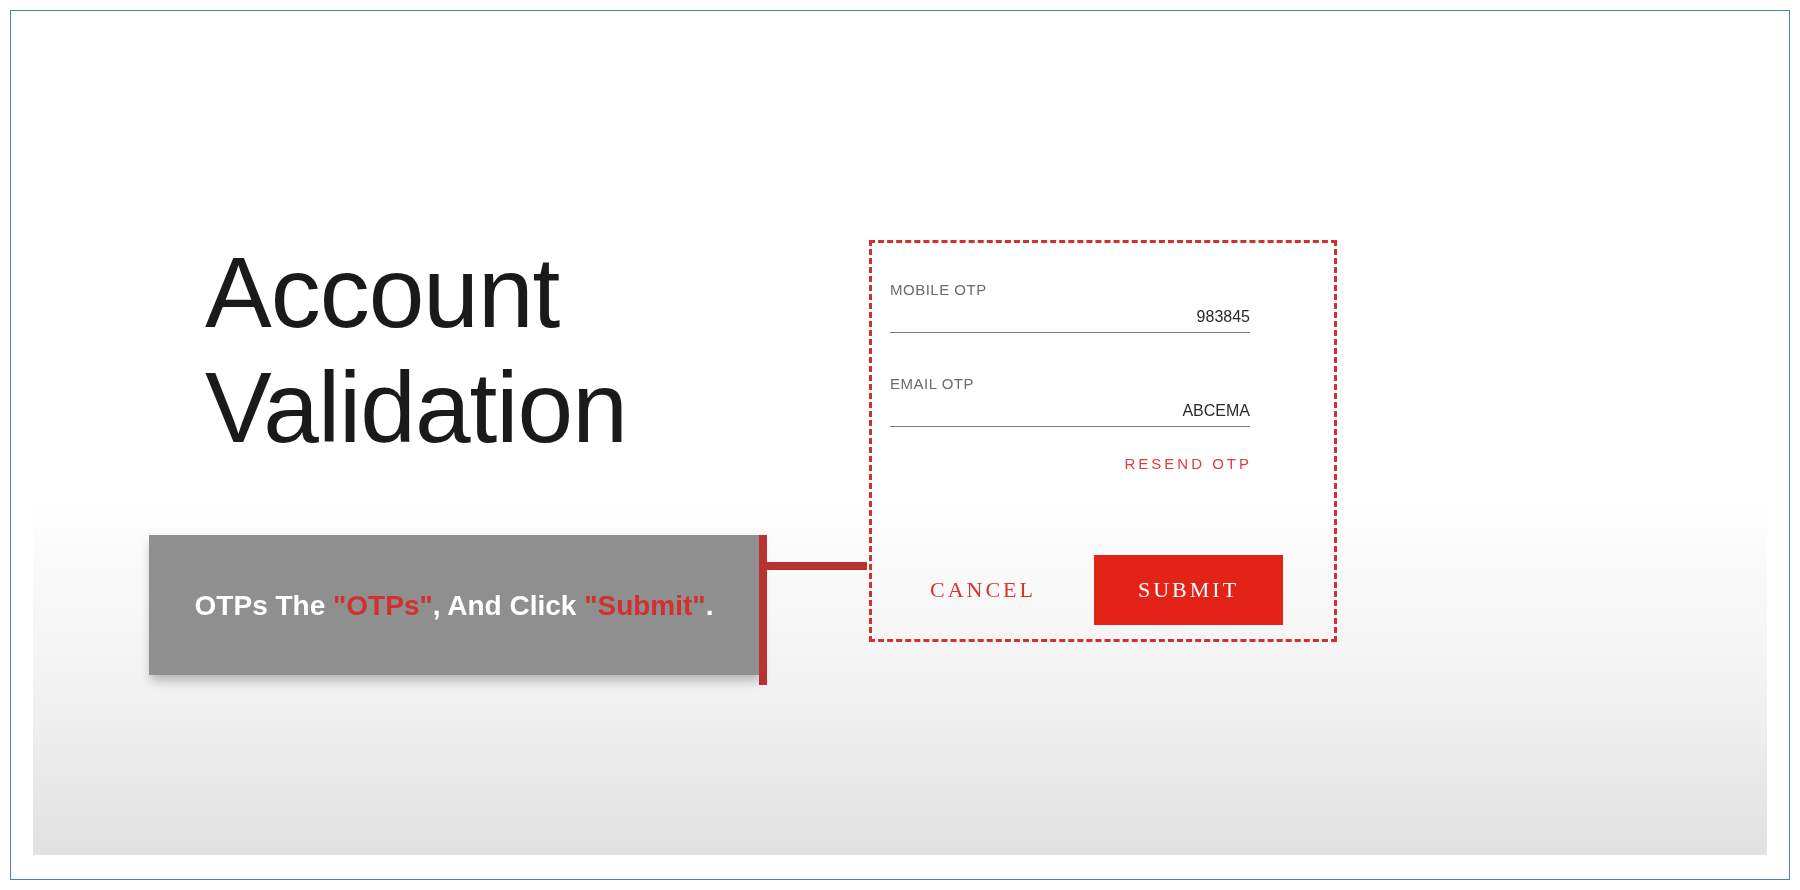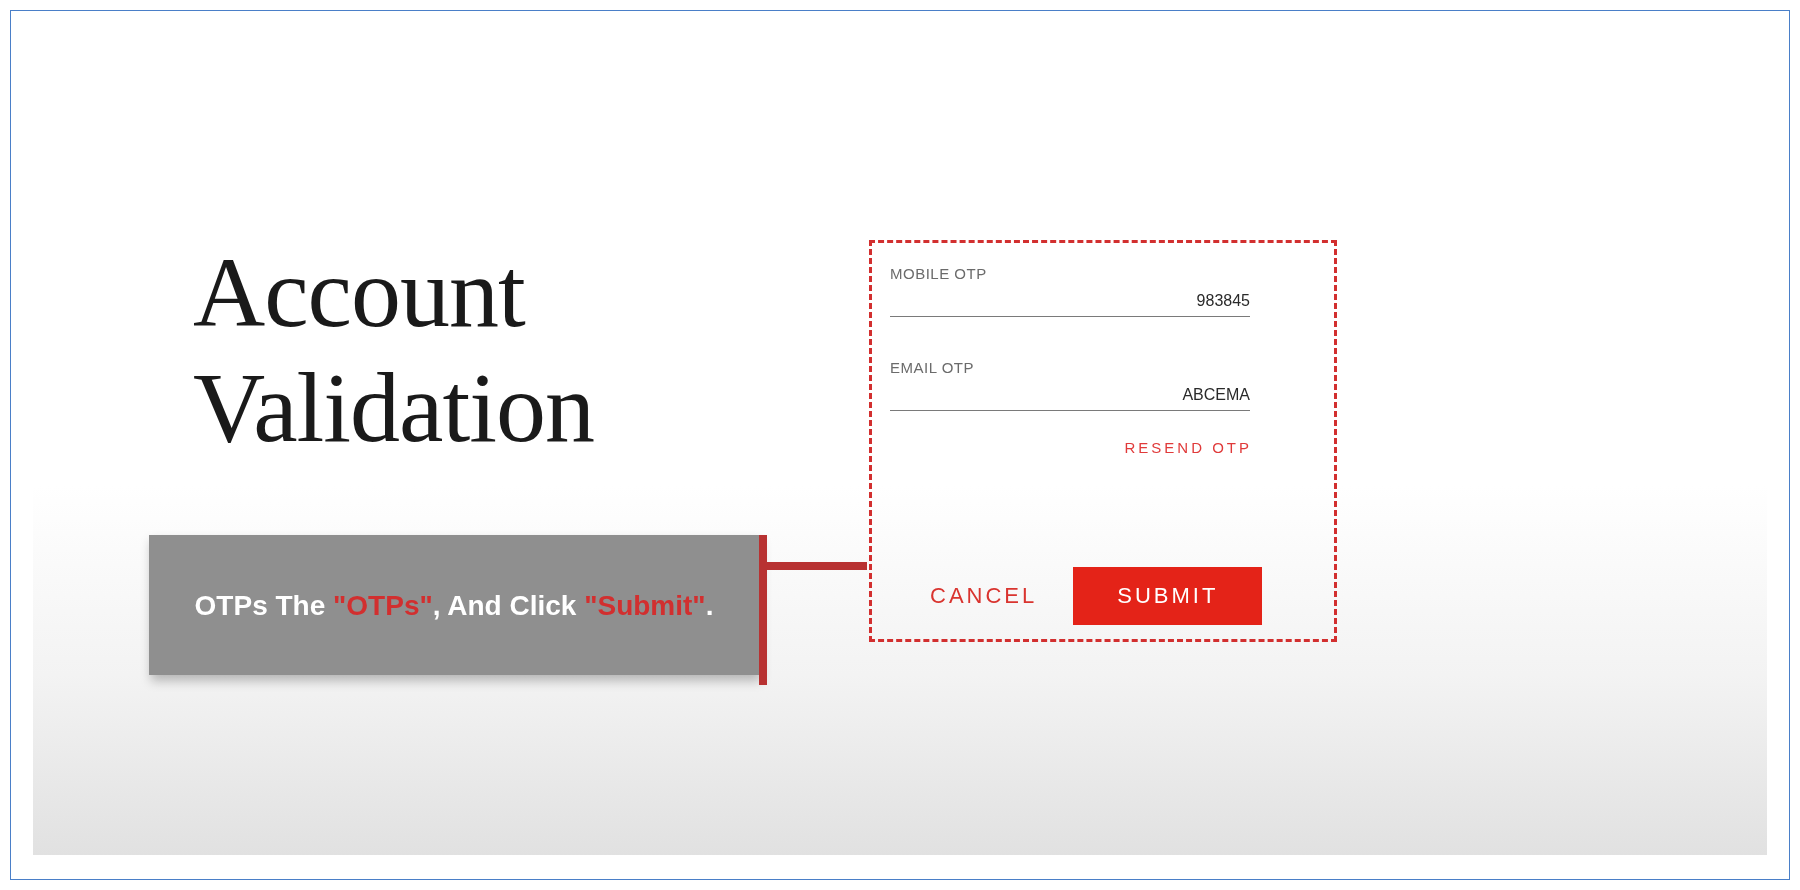--- a/index.html
+++ b/index.html
@@ -19,28 +19,27 @@
     }
     .inner-stage {
       position: relative;
       width: 100%;
       height: 100%;
       background: linear-gradient(to bottom, #ffffff 0%, #ffffff 55%, #f3f3f3 78%, #e1e1e1 100%);
       overflow: hidden;
     }
     .page-title {
       position: absolute;
-      left: 160px;
+      left: 172px;
       top: 200px;
       font-size: 100px;
       font-weight: 300;
       line-height: 1.15;
       color: #1a1a1a;
       letter-spacing: -1px;
-      font-family: Liberation Serif, serif;
     }
     .callout-box {
       position: absolute;
       left: 116px;
       top: 500px;
       width: 610px;
       height: 140px;
       background: #8f8f8f;
       display: flex;
       align-items: center;
@@ -80,20 +79,21 @@
       left: 836px;
       top: 205px;
       width: 468px;
       height: 402px;
       border: 3px dashed #d22f2f;
       background: transparent;
       padding: 22px 18px 14px 18px;
     }
     .field {
       margin-bottom: 42px;
+      margin-top: 16px;
     }
     .field-label {
       font-size: 15px;
       color: #6b6b6b;
       letter-spacing: 0.5px;
       margin-bottom: 6px;
     }
     .field-input {
       width: 360px;
       border: none;
@@ -122,39 +122,40 @@
       text-align: center;
     }
     .button-row {
       position: absolute;
       bottom: 14px;
       left: 18px;
       right: 18px;
       display: flex;
       align-items: center;
       justify-content: flex-start;
-      gap: 36px;
+      gap: 58px;
       padding-left: 40px;
+      font-family: Liberation Serif, serif;
     }
     .cancel-btn {
       color: #d9342f;
       background: none;
       border: none;
       font-size: 22px;
       letter-spacing: 3px;
       cursor: pointer;
       font-family: inherit;
     }
     .submit-btn {
       background: #e42318;
       color: #fff;
       border: none;
       font-size: 22px;
       letter-spacing: 3px;
-      padding: 16px 44px;
+      padding: 22px 44px;
       cursor: pointer;
       font-family: inherit;
       text-align: right;
     }
   </style>
 </head>
 <body>
 
 <div class="outer-frame">
   <div class="inner-stage">

